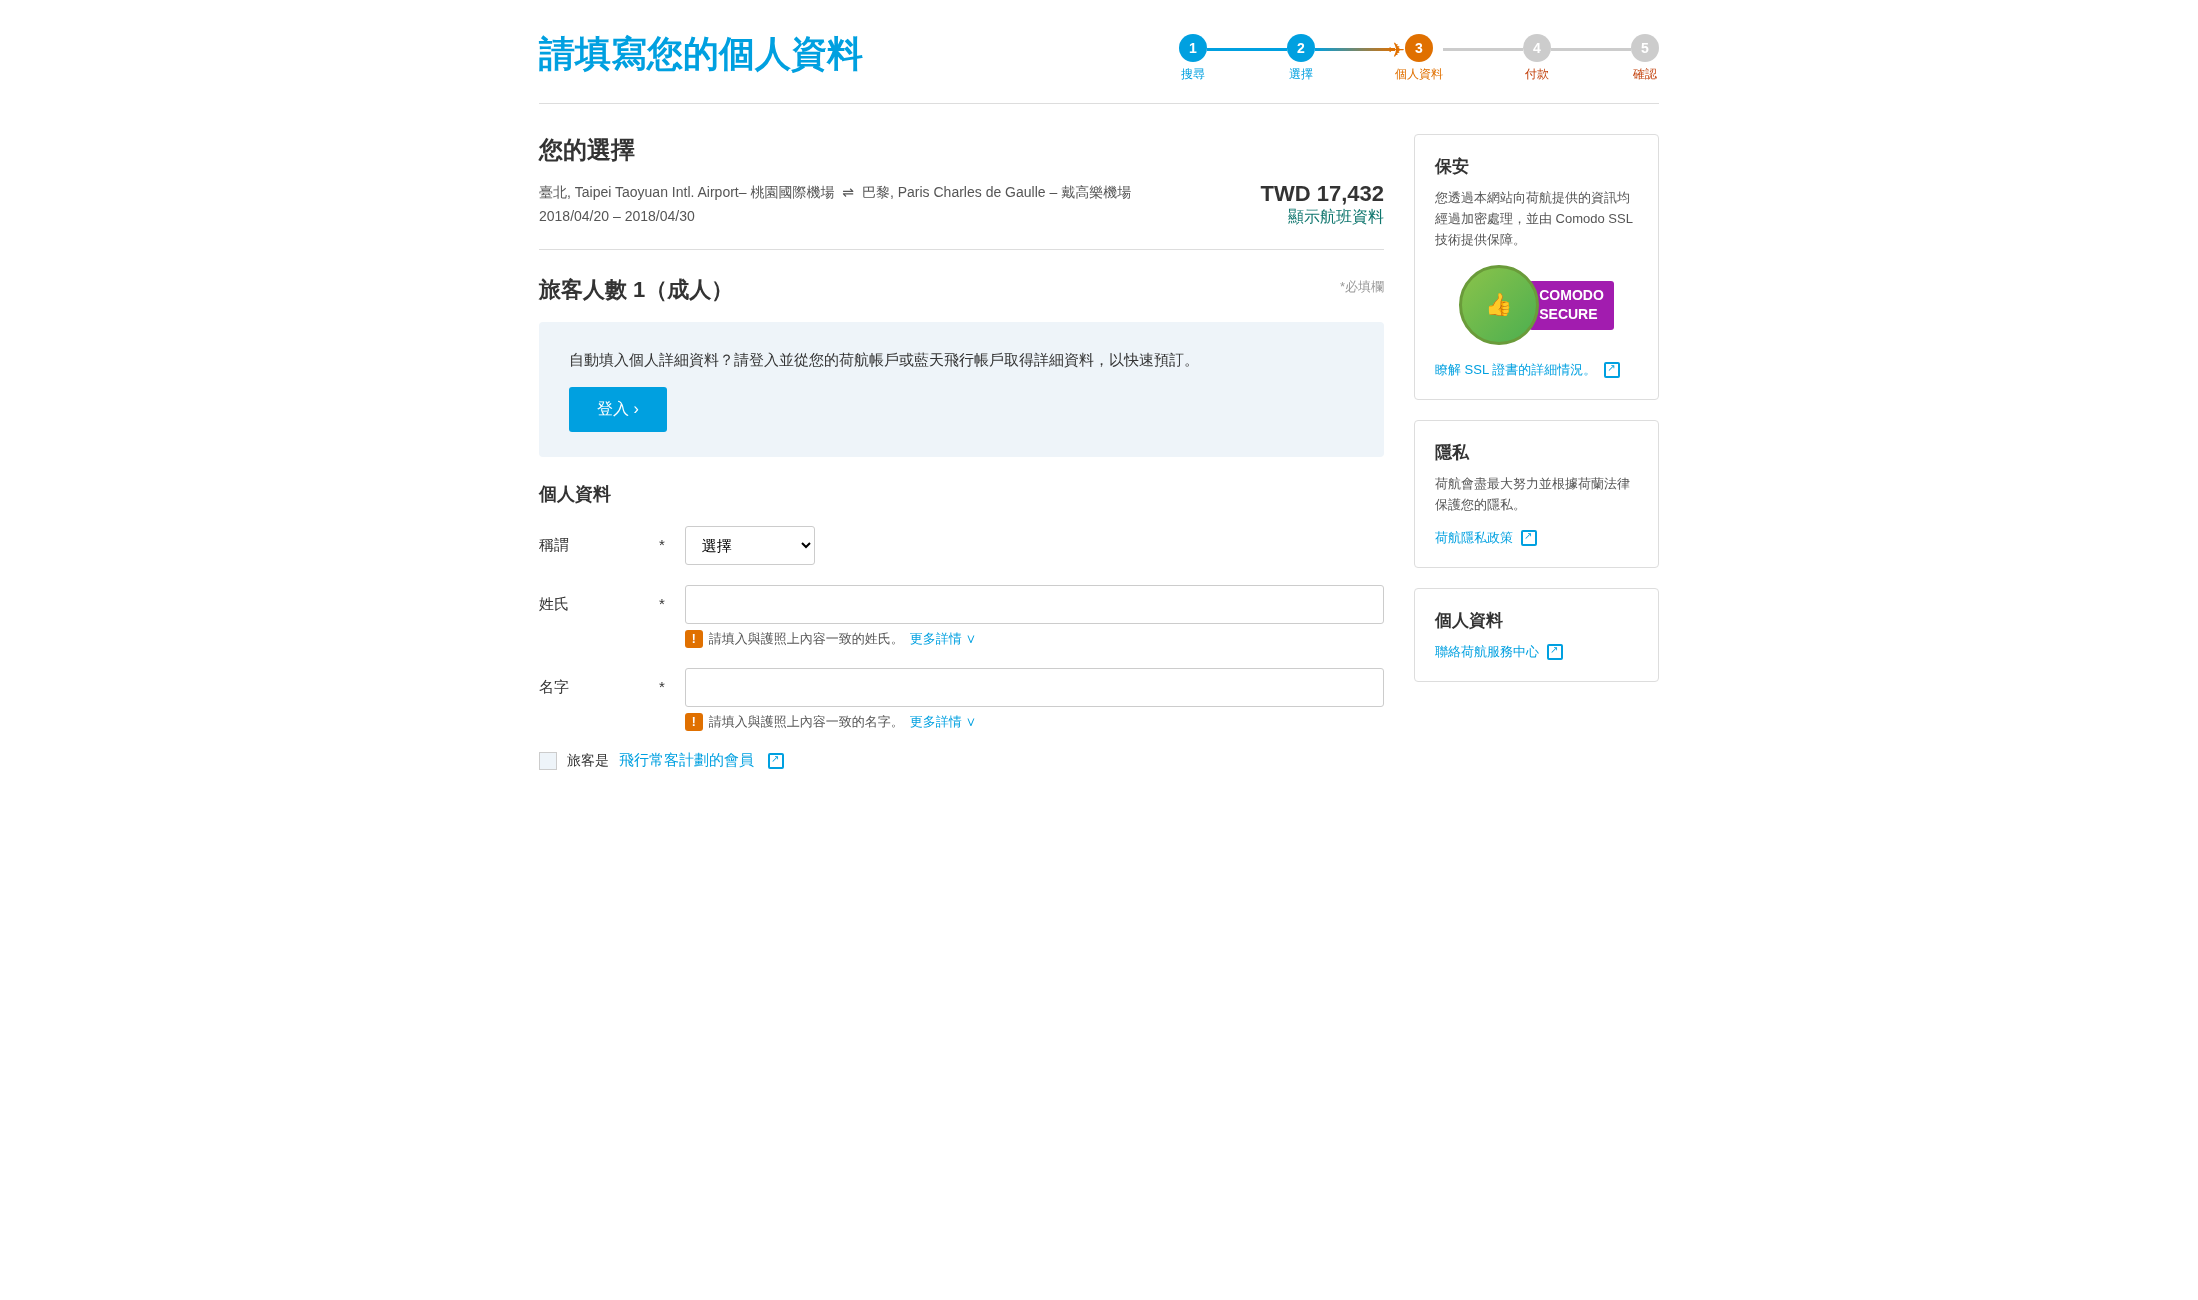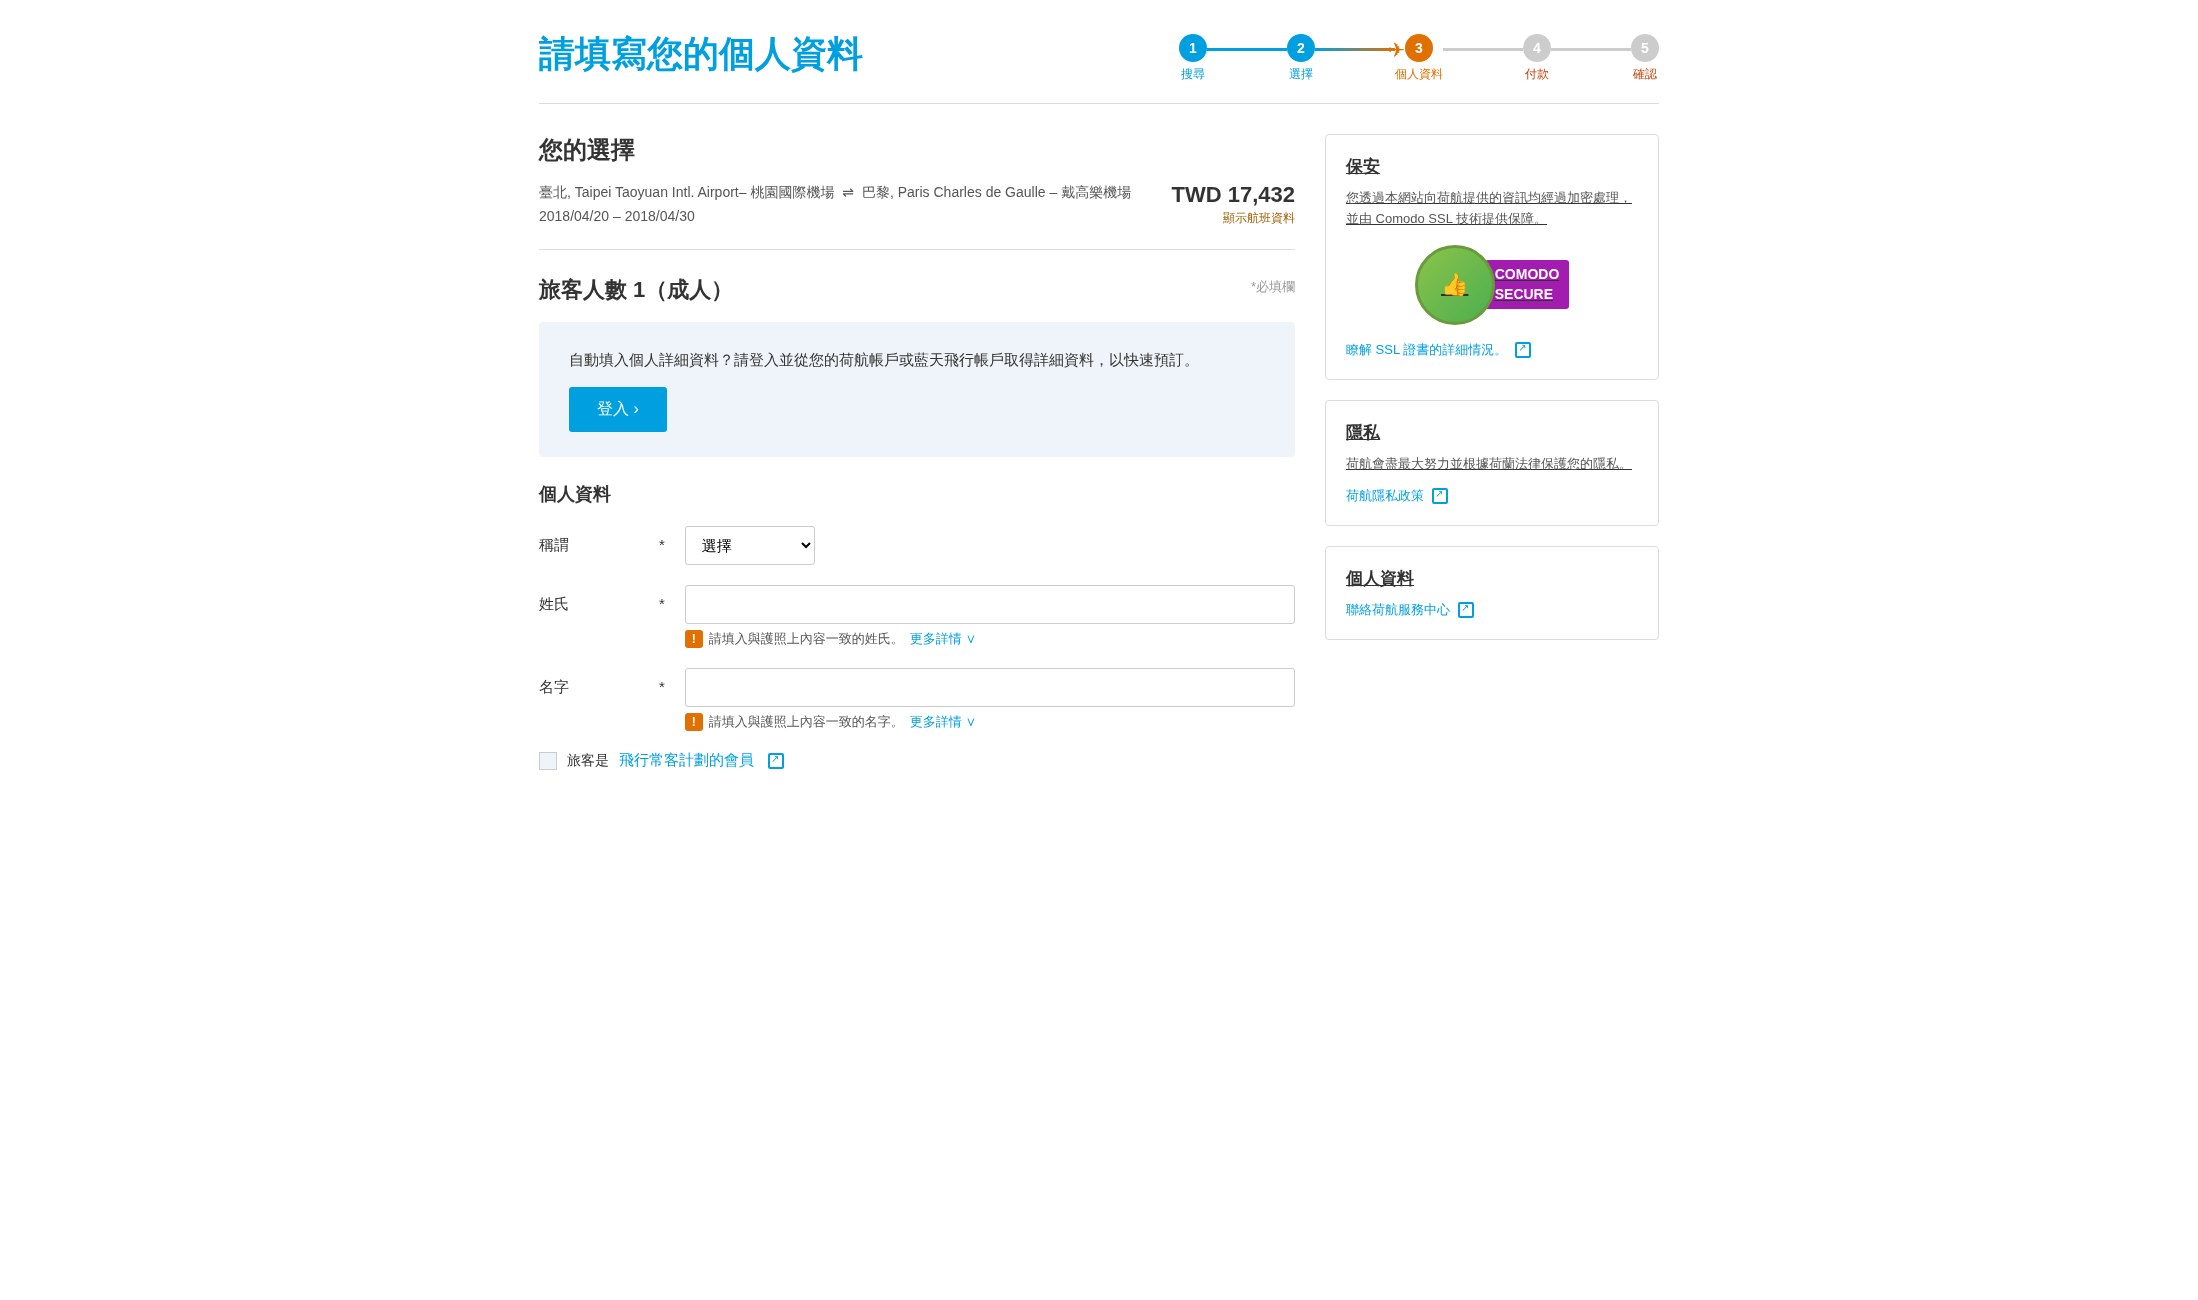--- a/index.html
+++ b/index.html
@@ -77,23 +77,22 @@
     .step-label.active { color: #e07000; }
     
     .main-layout {
       display: flex;
       gap: 30px;
     }
     .main-content {
       flex: 1;
     }
     .sidebar {
-      width: 334px;
+      width: 245px;
       flex-shrink: 0;
-      text-decoration: underline;
     }
     
     .section-title {
       font-size: 24px;
       color: #333;
       font-weight: bold;
       margin-bottom: 15px;
     }
     .choice-box {
       display: flex;
@@ -110,22 +109,22 @@
     }
     .choice-price {
       text-align: right;
     }
     .price-amount {
       font-size: 22px;
       font-weight: bold;
       color: #333;
     }
     .price-link {
-      color: #a16207;
-      font-size: 12px;
+      color: #0f766e;
+      font-size: 16px;
       cursor: pointer;
       text-decoration: none;
     }
     
     .passenger-section {
       margin-bottom: 20px;
     }
     .passenger-title {
       font-size: 22px;
       font-weight: bold;

